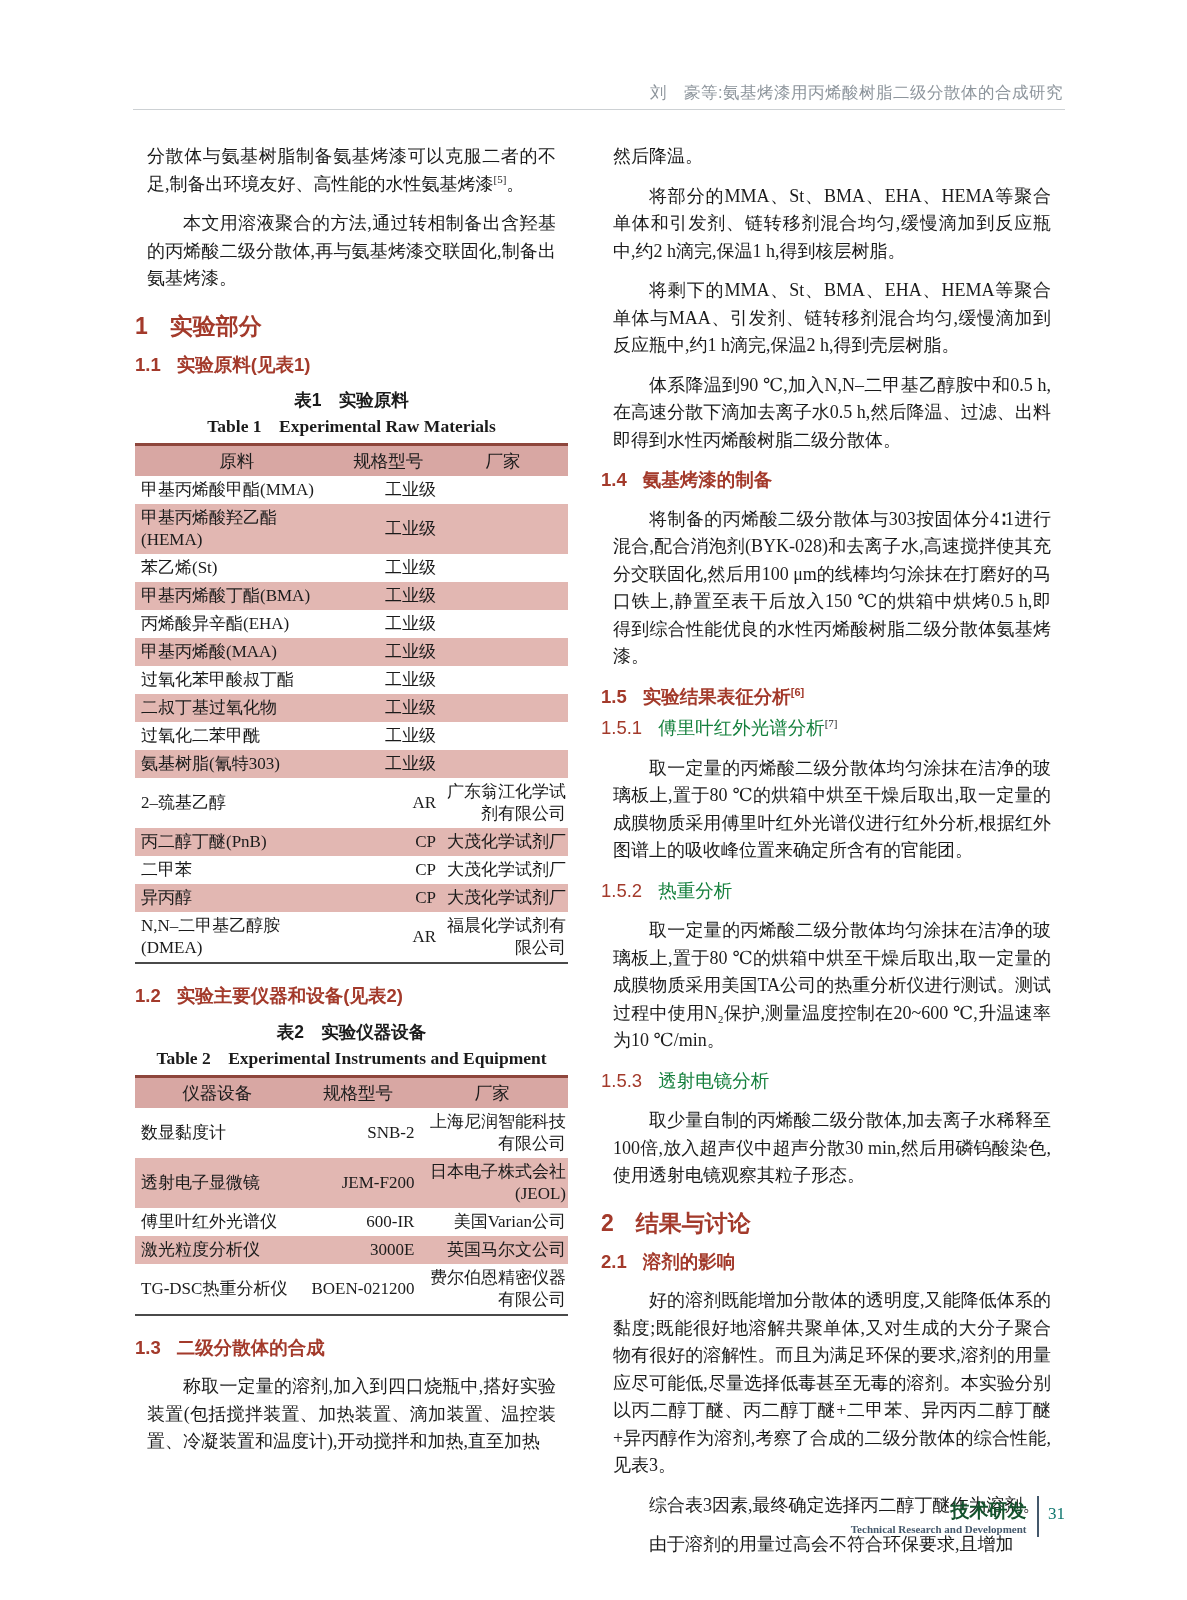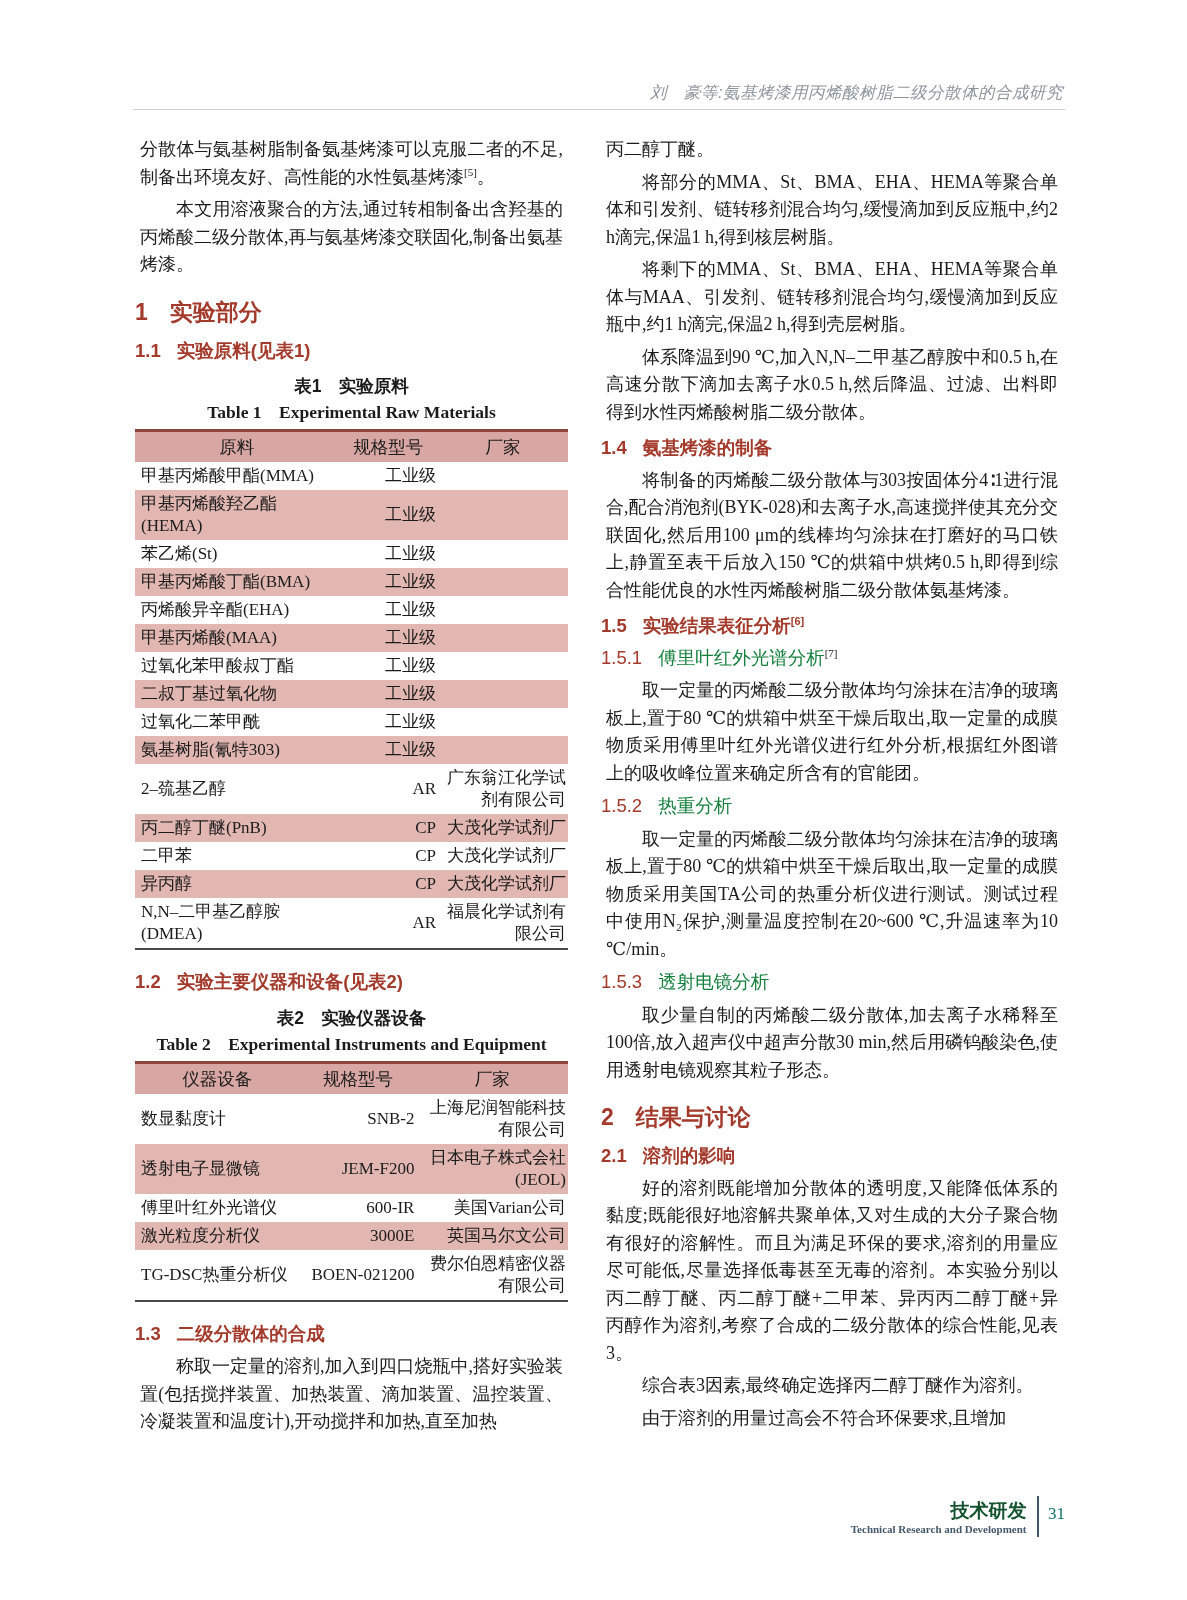--- a/index.html
+++ b/index.html
@@ -6,32 +6,32 @@
   .page {
     position:relative; width:1187px; height:1600px; margin:0 auto;
     background:#ffffff; overflow:hidden;
     font-family:"Liberation Serif","DejaVu Serif",serif; color:#1b1b1b;
   }
 
   
   .running-head {
     position:absolute; top:82px; left:135px; width:928px;
     text-align:right; font-family:"Liberation Sans","DejaVu Sans",sans-serif;
-    font-size:16.5px; color:#8d959c; letter-spacing:0.5px;font-style:italic;
+    font-size:16.5px; color:#8d959c; letter-spacing:0.5px;
   }
   .head-rule {
     position:absolute; top:109px; left:133px; width:932px; height:0;
     border-top:1.5px solid #cdd1d4;
   }
 
   
   .col { position:absolute; top:131px; font-size:18px; line-height:27.5px; text-align:justify; }
   .col-left  { left:135px; width:433px; }
   .col-right { left:601px; width:462px; }
-  p { margin:5px; }
+  p { margin:12px; }
   .indent { text-indent:2em; }
   sup.ref { font-size:11px; vertical-align:super; line-height:0; }
 
   
   .h1 { font-family:"Liberation Sans","DejaVu Sans",sans-serif; font-weight:bold;
         color:#a33a2b; font-size:23px; line-height:30px; margin:18px 0 10px; }
   .h1 .hnum { margin-right:22px; }
   .h2 { font-family:"Liberation Sans","DejaVu Sans",sans-serif; font-weight:bold;
         color:#a33a2b; font-size:18.5px; line-height:27.5px; margin:8px 0 4px; }
   .h2 .hnum { margin-right:16px; }
@@ -243,21 +243,21 @@
         </tbody>
     </table>
 
     <div class="h2 h2-l">
       <span class="hnum">1.3</span><span class="htitle">二级分散体的合成</span>
     </div>
     <p class="indent">称取一定量的溶剂,加入到四口烧瓶中,搭好实验装置(包括搅拌装置、加热装置、滴加装置、温控装置、冷凝装置和温度计),开动搅拌和加热,直至加热</p>
   </div>
 
   <div class="col col-right">
-    <p>丙二醇丁醚。</p>
+    <p>然后降温。</p>
     <p class="indent">将部分的MMA、St、BMA、EHA、HEMA等聚合单体和引发剂、链转移剂混合均匀,缓慢滴加到反应瓶中,约2 h滴完,保温1 h,得到核层树脂。</p>
     <p class="indent">将剩下的MMA、St、BMA、EHA、HEMA等聚合单体与MAA、引发剂、链转移剂混合均匀,缓慢滴加到反应瓶中,约1 h滴完,保温2 h,得到壳层树脂。</p>
     <p class="indent">体系降温到90 ℃,加入N,N–二甲基乙醇胺中和0.5 h,在高速分散下滴加去离子水0.5 h,然后降温、过滤、出料即得到水性丙烯酸树脂二级分散体。</p>
 
     <div class="h2">
       <span class="hnum">1.4</span><span class="htitle">氨基烤漆的制备</span>
     </div>
     <p class="indent">将制备的丙烯酸二级分散体与303按固体分4∶1进行混合,配合消泡剂(BYK-028)和去离子水,高速搅拌使其充分交联固化,然后用100 μm的线棒均匀涂抹在打磨好的马口铁上,静置至表干后放入150 ℃的烘箱中烘烤0.5 h,即得到综合性能优良的水性丙烯酸树脂二级分散体氨基烤漆。</p>
 
     <div class="h2">

